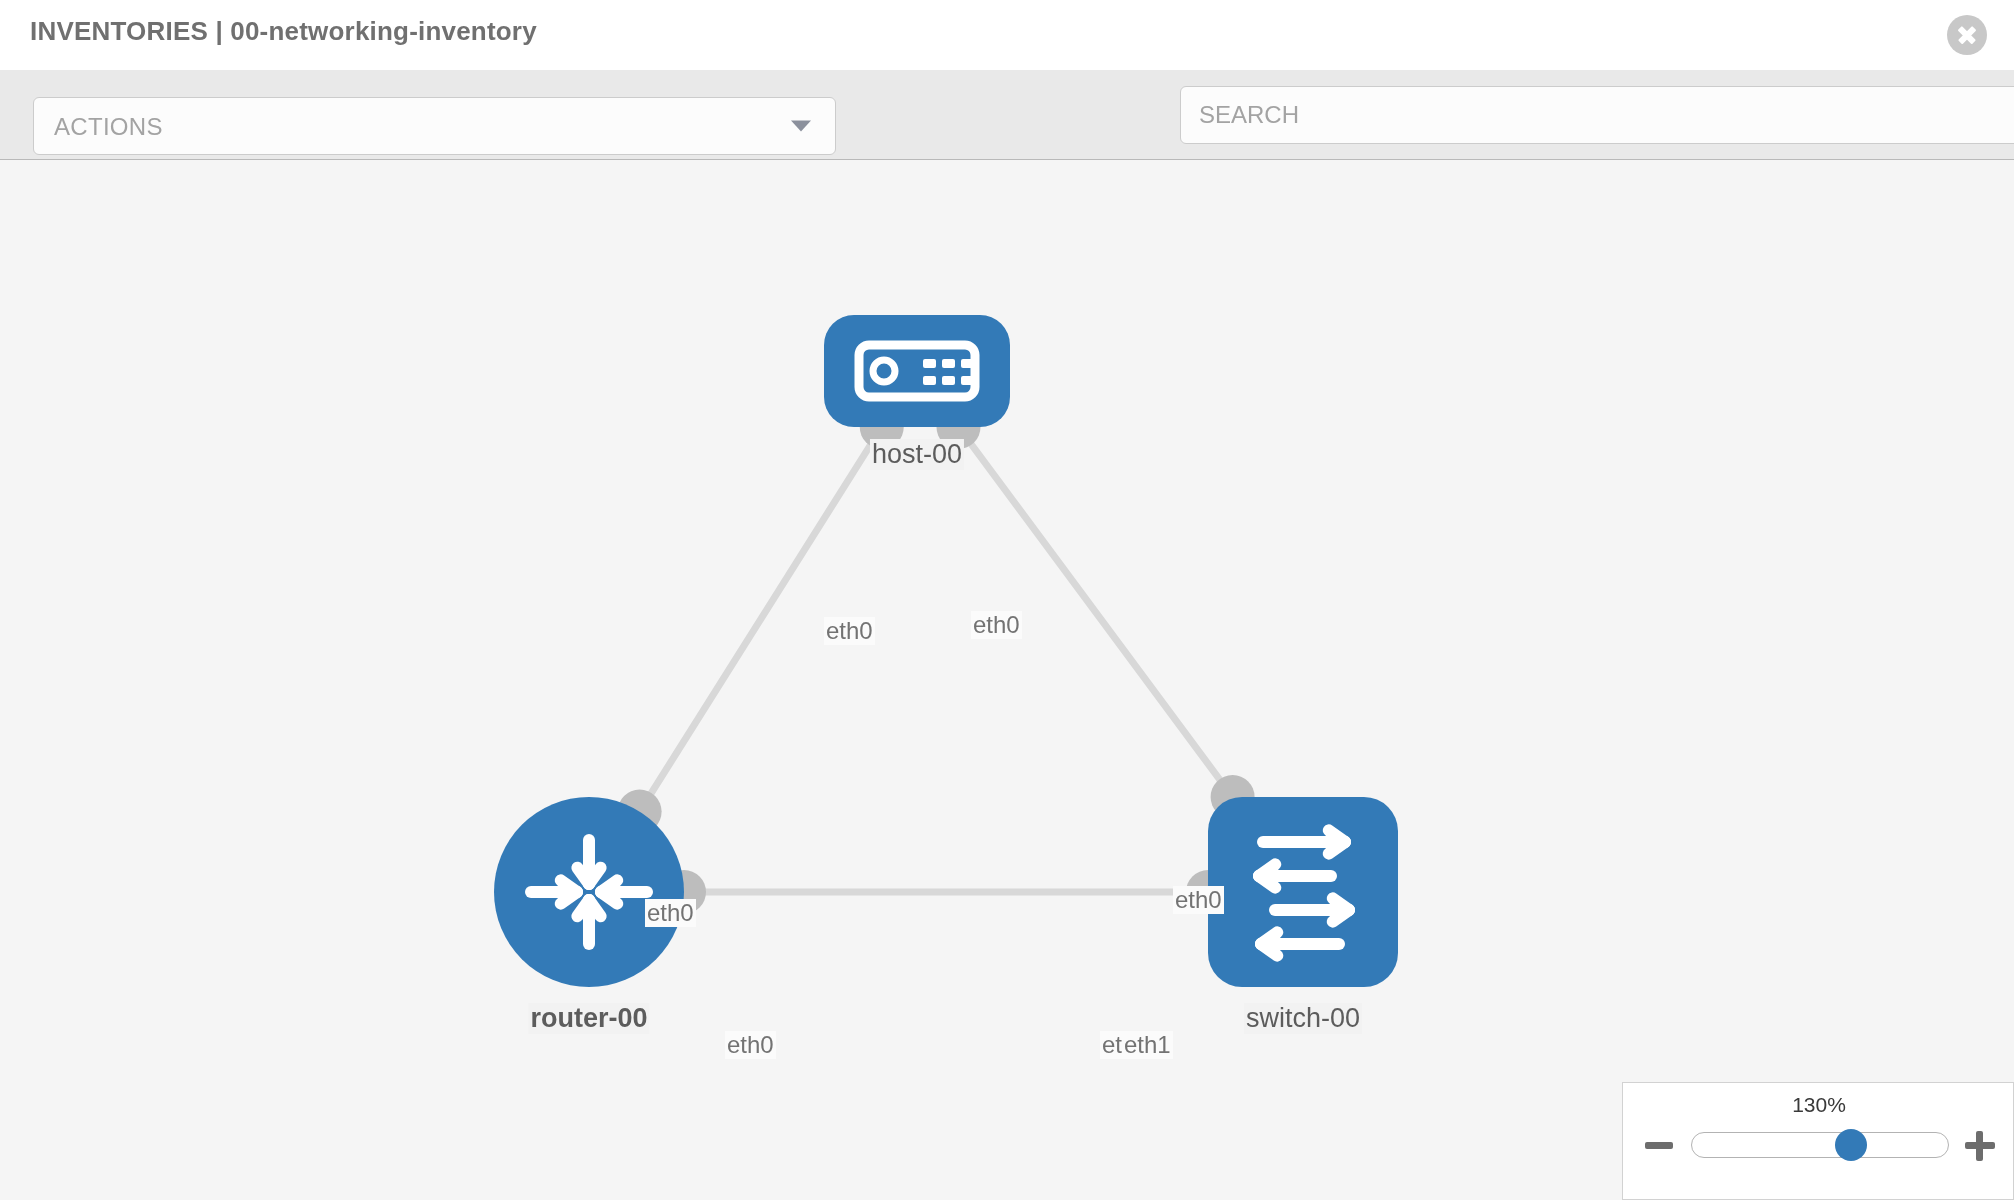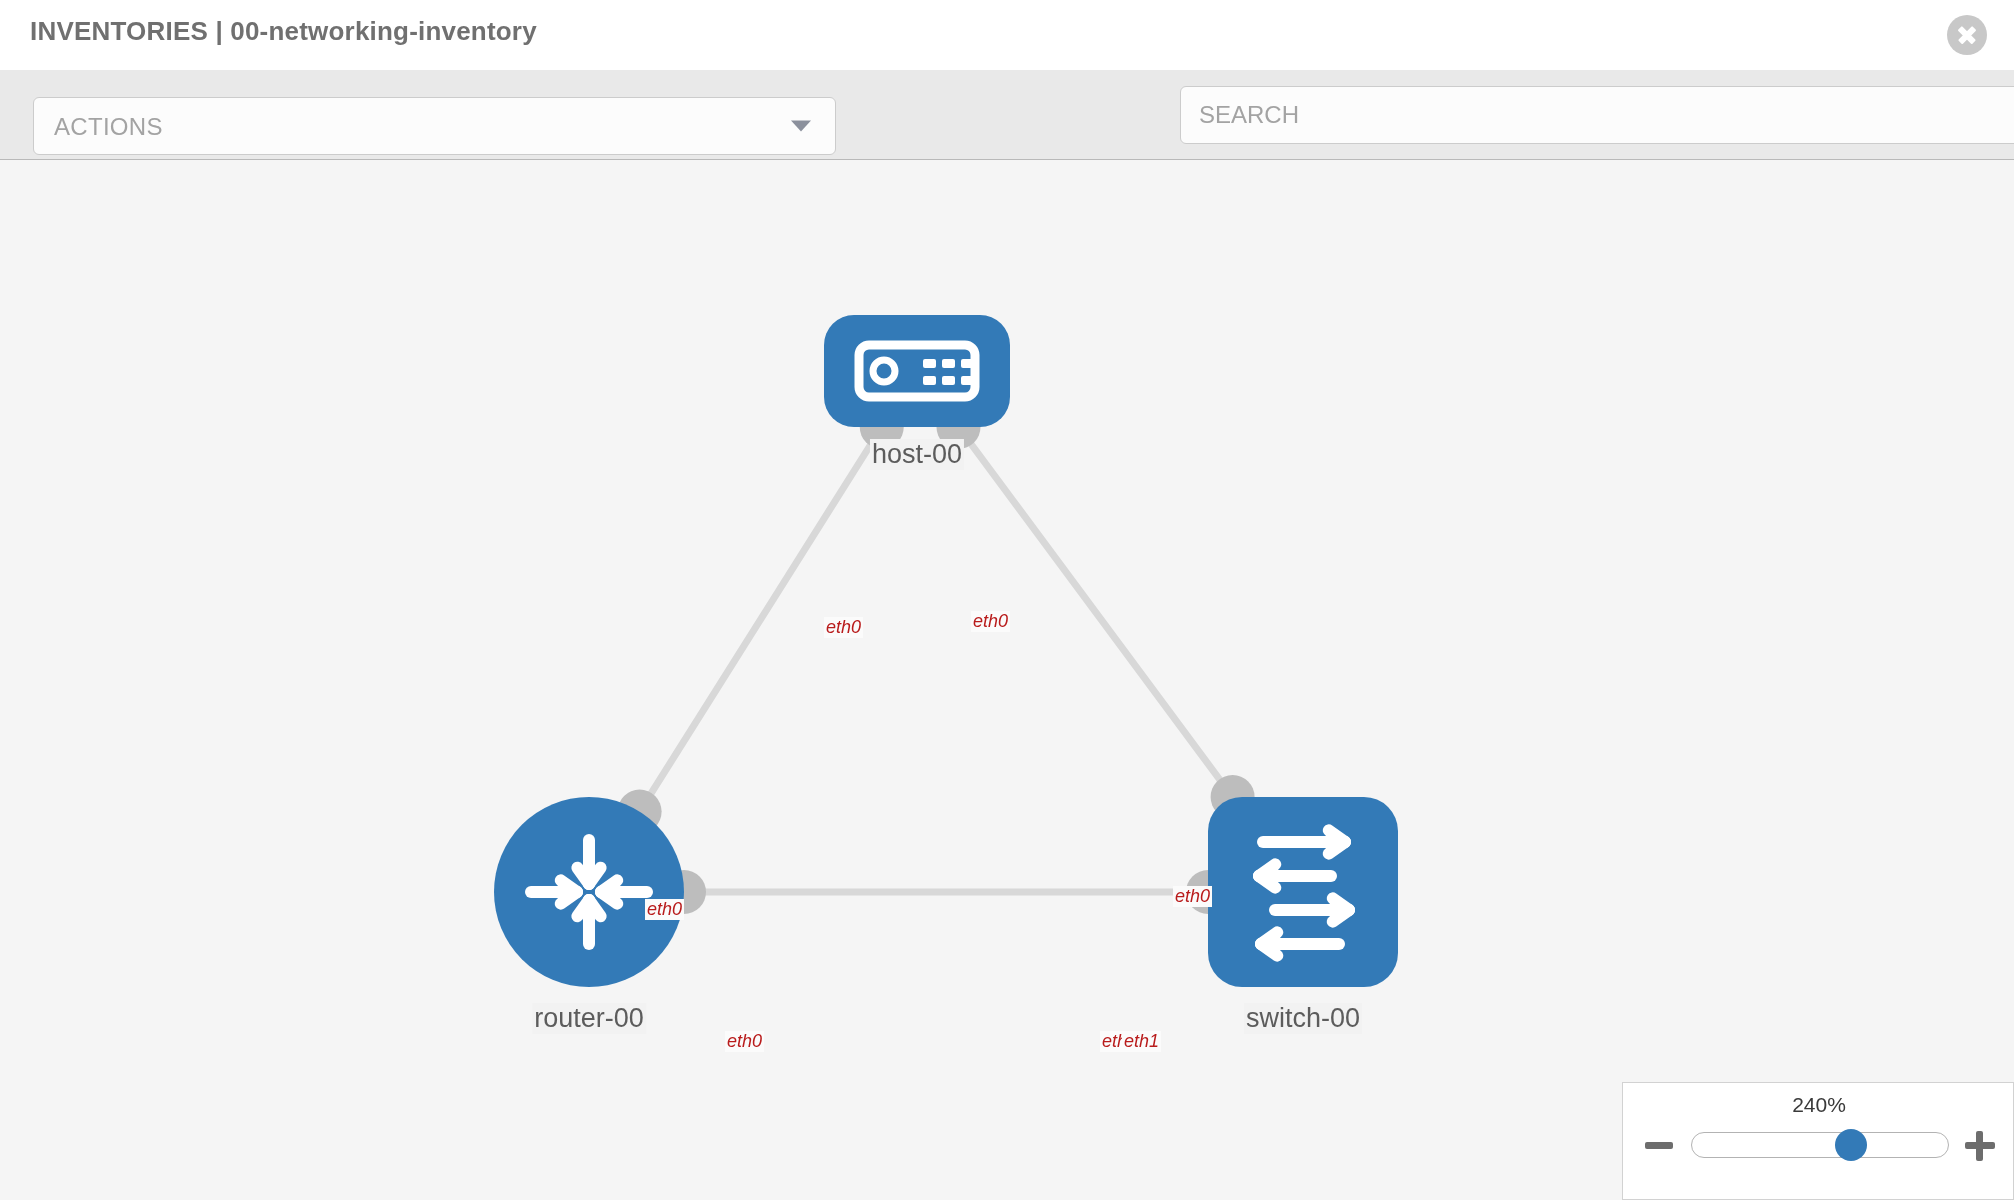--- a/index.html
+++ b/index.html
@@ -95,25 +95,24 @@
   .node-label {
     position: absolute;
     font-size: 27px; color: #5c5c5c;
     background: #f2f2f2;
     white-space: nowrap;
     transform: translateX(-50%);
     padding: 0 2px;
   }
   .edge-label {
     position: absolute;
-    font-size: 18px; color: #b91c1c;
+    font-size: 24px; color: #737373;
     background: #fbfbfb;
     white-space: nowrap;
     padding: 0 2px;
-    font-style: italic;
   }
 
   
   .zoom-panel {
     position: absolute; left: 1622px; top: 1082px;
     width: 392px; height: 118px;
     background: #ffffff;
     border: 1px solid #d2d2d2;
   }
   .zoom-value {
@@ -240,34 +239,34 @@
               <line x1="1349" y1="749" x2="1332.7224308667494" y2="737.3792967892539" stroke="#ffffff" stroke-width="12" stroke-linecap="round"></line>
               <line x1="1339" y1="783" x2="1261" y2="783" stroke="#ffffff" stroke-width="12" stroke-linecap="round"></line>
               <line x1="1261" y1="783" x2="1277.2775691332506" y2="771.3792967892539" stroke="#ffffff" stroke-width="12" stroke-linecap="round"></line>
               <line x1="1261" y1="783" x2="1277.2775691332506" y2="794.6207032107461" stroke="#ffffff" stroke-width="12" stroke-linecap="round"></line>
             </g>
           </g>
         </g>
       </svg>
     <div id="labels">
         <div class="node-label" style="left: 917px; top: 278px;">host-00</div>
-        <div class="node-label" style="left: 589px; top: 842px;">router-00</div>
+        <div class="node-label" style="left: 589px; top: 842px; font-weight: bold;">router-00</div>
         <div class="node-label" style="left: 1303px; top: 842px; text-align: center;">switch-00</div>
         <div class="edge-label" style="left: 824px; top: 456px;">eth0</div>
         <div class="edge-label" style="left: 645px; top: 738px;">eth0</div>
         <div class="edge-label" style="left: 971px; top: 450px;">eth0</div>
         <div class="edge-label" style="left: 1173px; top: 725px;">eth0</div>
         <div class="edge-label" style="left: 1100px; top: 870px;">eth</div>
         <div class="edge-label" style="left: 725px; top: 870px;">eth0</div>
         <div class="edge-label" style="left: 1122px; top: 870px;">eth1</div>
       </div>
   </div>
 
   <div class="zoom-panel">
-    <div class="zoom-value">240%</div>
+    <div class="zoom-value">130%</div>
     <div class="zoom-minus">
       <span class="bar"></span>
     </div>
     <div class="zoom-track">
       <span class="zoom-thumb" id="zoom-thumb" style="left: 62%;"></span>
     </div>
     <div class="zoom-plus">
       <span class="bar-h"></span>
       <span class="bar-v"></span>
     </div>

